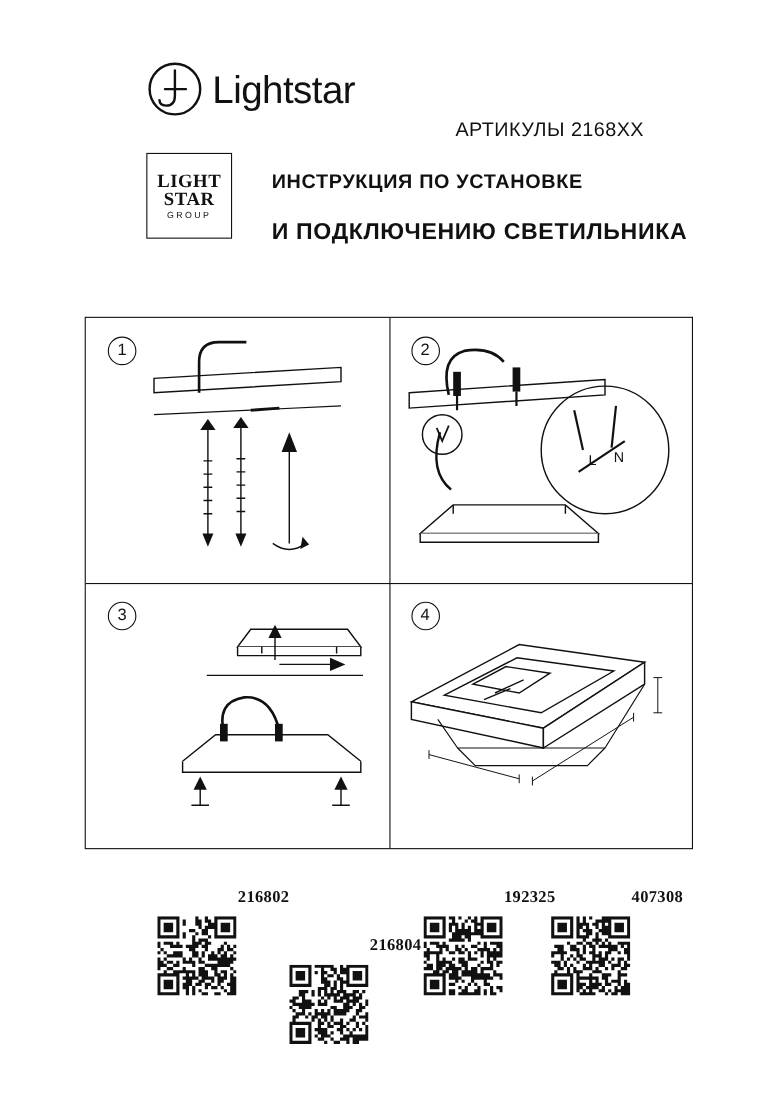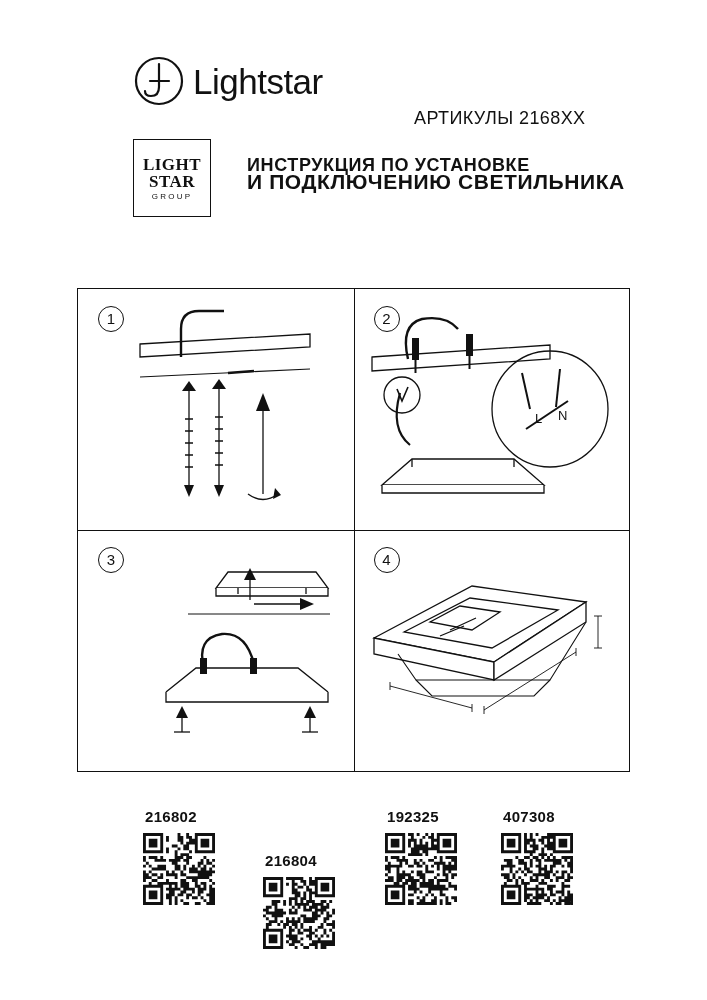--- a/index.html
+++ b/index.html
@@ -99,21 +99,21 @@
     top: 155px;
     font-size: 18px;
     font-weight: bold;
     letter-spacing: 0.6px;
     color: #111;
     white-space: nowrap;
   }
   .title-2 {
     position: absolute;
     left: 247px;
-    top: 170px;
+    top: 199px;
     font-size: 21px;
     font-weight: bold;
     letter-spacing: 0.6px;
     color: #111;
     white-space: nowrap;
   }
 
   
   .steps {
     position: absolute;
@@ -177,21 +177,22 @@
     position: absolute;
     left: 77px;
     top: 808px;
     width: 553px;
     height: 140px;
   }
   .code {
     position: absolute;
     top: 0;
     width: 120px;
-    text-align: left;
+    text-align: right;
+    font-family: Liberation Serif, serif;
   }
   .code .num {
     font-size: 15px;
     font-weight: bold;
     letter-spacing: 0.3px;
     color: #111;
     margin-bottom: 8px;
     padding-left: 2px;
   }
   .qr {

